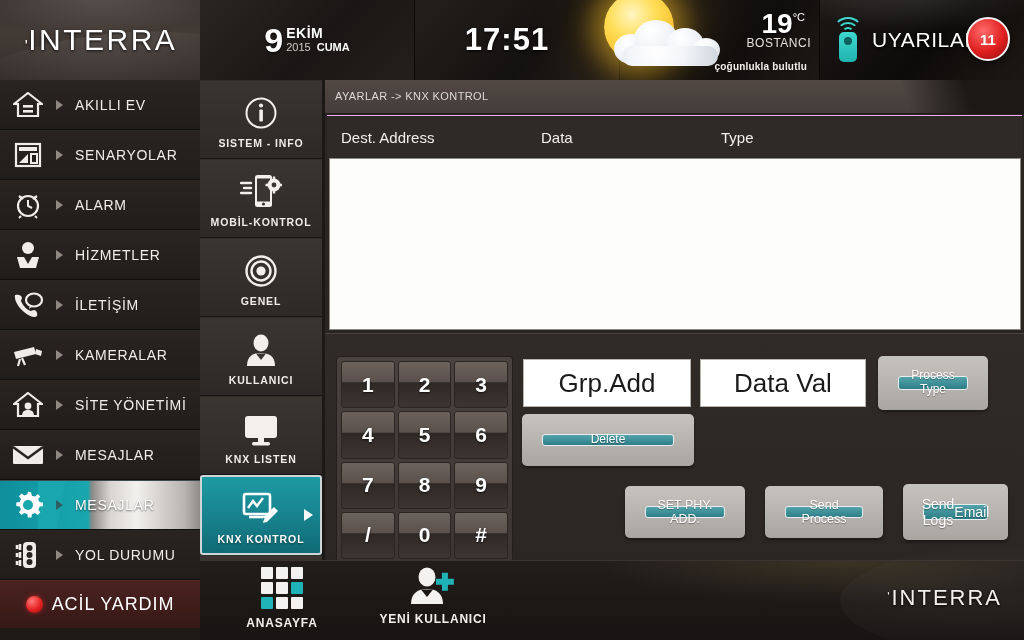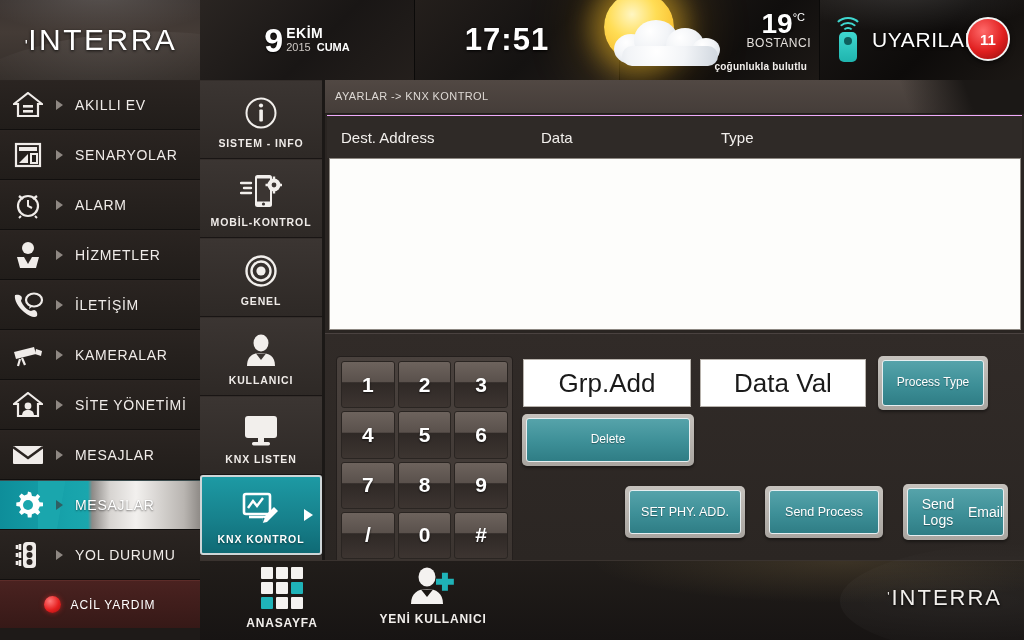--- a/index.html
+++ b/index.html
@@ -140,21 +140,21 @@
   .nav-emergency{
     position:relative; height:48px; display:flex; align-items:center; justify-content:center;
     background: linear-gradient(180deg,#4a2220 0%, #361917 100%);
     border-top:1px solid #5c2c29;
   }
   .nav-emergency .dot{
     width:17px; height:17px; border-radius:50%; margin-right:9px;
     background: radial-gradient(circle at 35% 30%, #ff7a7a 0%, #e62020 55%, #9a0f0f 100%);
     box-shadow:0 0 5px rgba(255,40,40,.55);
   }
-  .nav-emergency .lbl{ color:#fff; font-size:12px; letter-spacing:.9px;}
+  .nav-emergency .lbl{ color:#fff; font-size:18px; letter-spacing:.9px;}
 
   svg.g{ display:block; }
 
   
   .submenu{ position:absolute; left:200px; top:80px; width:122px; height:480px; background:#262220; overflow:hidden;}
   .sub-item{
     height:79px; position:relative; display:flex; flex-direction:column;
     align-items:center; justify-content:center;
     border-bottom:1px solid #191514; border-top:1px solid #342e2b;
     background: linear-gradient(180deg,#3b3532 0%, #2e2926 100%);
@@ -225,21 +225,21 @@
     position:absolute; background:#ffffff; border:1px solid #b8b3ad;
     display:flex; align-items:center; justify-content:center;
     color:#1a1a1a; font-size:26px;
   }
   .field.grp{ left:198px; top:25px; width:168px; height:48px; }
   .field.dataval{ left:375px; top:25px; width:166px; height:48px; }
 
   .tbtn{
     position:absolute; border-radius:5px;
     background: linear-gradient(180deg,#c6c2bd 0%, #a9a5a0 100%);
-    padding:4px; box-shadow:0 2px 3px rgba(0,0,0,.4);
+    padding:20px; box-shadow:0 2px 3px rgba(0,0,0,.4);
   }
   .tbtn .inner{
     width:100%; height:100%; border-radius:3px; border:1px solid #e6eef0;
     background: linear-gradient(180deg,#56a3aa 0%, #3d8f97 55%, #2f7d85 100%);
     color:#fff; display:flex; align-items:center; justify-content:center; text-align:center;
     font-size:12px; line-height:1.15; text-shadow:0 1px 1px rgba(0,0,0,.35);
   }
   .tbtn.process{ left:553px; top:22px; width:110px; height:54px;}
   .tbtn.delete{ left:197px; top:80px; width:172px; height:52px;}
   .tbtn.setphy{ left:300px; top:152px; width:120px; height:52px;}

